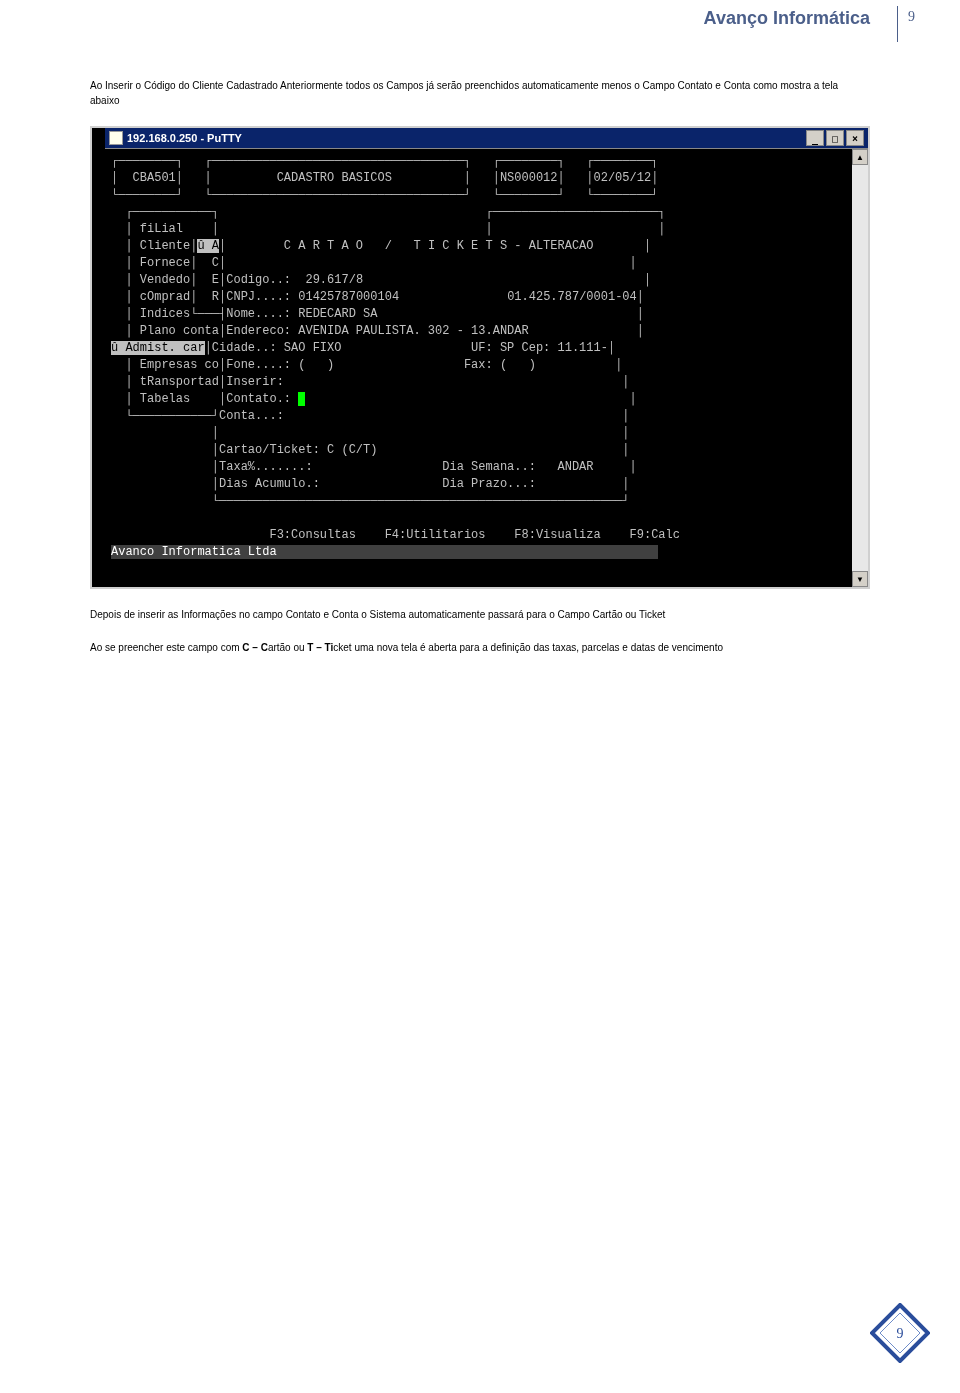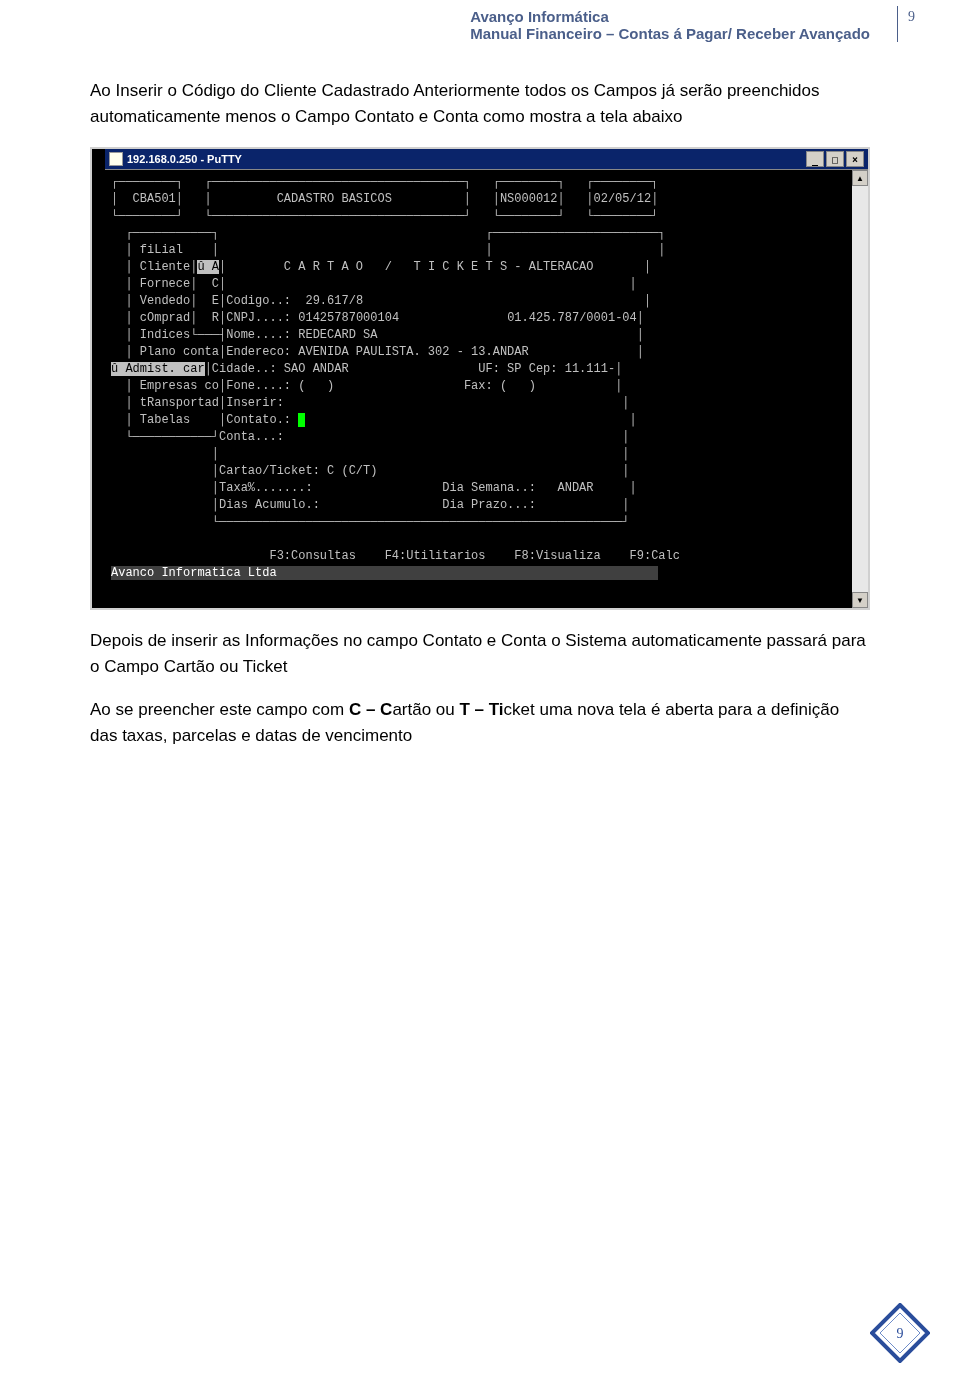--- a/index.html
+++ b/index.html
@@ -17,22 +17,22 @@
     padding: 0 90px 0 90px;
   }
   .header-block {
     position: relative;
     height: 60px;
   }
   .header-right {
     position: absolute;
     right: 0;
     top: 8px;
-    text-align: left;
-    font-size: 15px;
+    text-align: center;
+    font-size: 18px;
     color: #4b5f8a;
     font-weight: bold;
   }
   .header-right .line2 {
     color: #4b5f8a;
     font-weight: bold;
   }
   .header-divider {
     position: absolute;
     right: -28px;
@@ -43,21 +43,21 @@
   }
   .page-num-top {
     position: absolute;
     right: -45px;
     top: 9px;
     font-size: 14px;
     color: #4b5f8a;
     font-family: Georgia, serif;
   }
   .body-text {
-    font-size: 17px;
+    font-size: 10px;
     color: #000;
     line-height: 1.5;
     margin: 18px 0;
   }
   .putty-window {
     width: 780px;
     margin: 12px 0;
     border: 2px solid #d0d0d0;
     background: #000;
     box-sizing: border-box;
@@ -157,21 +157,20 @@
   .footer-badge svg { display: block; }
 </style>
 </head>
 <body>
 
 <div class="page">
 
   <div class="header-block">
     <div class="header-right">
       <div>Avanço Informática</div>
-      <div class="line2">Manual Financeiro – Contas á Pagar/ Receber Avançado</div>
     </div>
     <div class="header-divider"></div>
     <div class="page-num-top">9</div>
   </div>
 
   <p class="body-text">Ao Inserir o Código do Cliente Cadastrado Anteriormente todos os Campos já serão preenchidos automaticamente menos o Campo Contato e Conta como mostra a tela abaixo</p>
 
   <div class="putty-window">
     <div class="title-bar">
       <span class="icon"></span>
@@ -186,21 +185,21 @@
 <span>│</span><span>  CBA501</span><span>│   │         </span><span>CADASTRO BASICOS</span><span>          │   │</span><span>NS000012</span><span>│   │</span><span>02/05/12</span><span>│</span>
 <span>└────────┘   └───────────────────────────────────┘   └────────┘   └────────┘</span>
 <span>  ┌───────────┐                                     ┌───────────────────────┐</span>
 <span>  │ </span><span>fiLial</span><span>    │                                     │                       │</span>
 <span>  │ </span><span>Cliente</span><span>│</span><span class="inverted">û A</span><span>│        </span><span>C A R T A O   /   T I C K E T S - ALTERACAO</span><span>       │</span>
 <span>  │ </span><span>Fornece</span><span>│  </span><span>C</span><span>│                                                        │</span>
 <span>  │ </span><span>Vendedo</span><span>│  </span><span>E</span><span>│</span><span>Codigo..:</span><span>  </span><span>29.617/8</span><span>                                       │</span>
 <span>  │ </span><span>cOmprad</span><span>│  </span><span>R</span><span>│</span><span>CNPJ....:</span><span> </span><span>01425787000104</span><span>               </span><span>01.425.787/0001-04</span><span>│</span>
 <span>  │ </span><span>Indices</span><span>└───┤</span><span>Nome....:</span><span> </span><span>REDECARD SA</span><span>                                    │</span>
 <span>  │ </span><span>Plano conta</span><span>│</span><span>Endereco:</span><span> </span><span>AVENIDA PAULISTA. 302 - 13.ANDAR</span><span>               │</span>
-<span class="inverted">û Admist. car</span><span>│</span><span>Cidade..:</span><span> </span><span>SAO ANDAR</span><span>                  </span><span>UF:</span><span> </span><span>SP</span><span> </span><span>Cep:</span><span> </span><span>11.111-</span><span>│</span>
+<span class="inverted">û Admist. car</span><span>│</span><span>Cidade..:</span><span> </span><span>SAO FIXO</span><span>                  </span><span>UF:</span><span> </span><span>SP</span><span> </span><span>Cep:</span><span> </span><span>11.111-</span><span>│</span>
 <span>  │ </span><span>Empresas co</span><span>│</span><span>Fone....:</span><span> </span><span>(   )</span><span>                  </span><span>Fax:</span><span> </span><span>(   )</span><span>           │</span>
 <span>  │ </span><span>tRansportad</span><span>│</span><span>Inserir:</span><span>                                               │</span>
 <span>  │ </span><span>Tabelas</span><span>    │</span><span>Contato.:</span><span> </span><span class="cursor"> </span><span>                                             │</span>
 <span>  └───────────┘</span><span>Conta...:</span><span>                                               │</span>
 <span>              │                                                        │</span>
 <span>              │</span><span>Cartao/Ticket:</span><span> </span><span>C</span><span> </span><span>(C/T)</span><span>                                  │</span>
 <span>              │</span><span>Taxa%.......:</span><span>                  </span><span>Dia Semana..:</span><span>   </span><span>ANDAR</span><span>     │</span>
 <span>              │</span><span>Dias Acumulo.:</span><span>                 </span><span>Dia Prazo...:</span><span>            │</span>
 <span>              └────────────────────────────────────────────────────────┘</span>
 <span></span>

